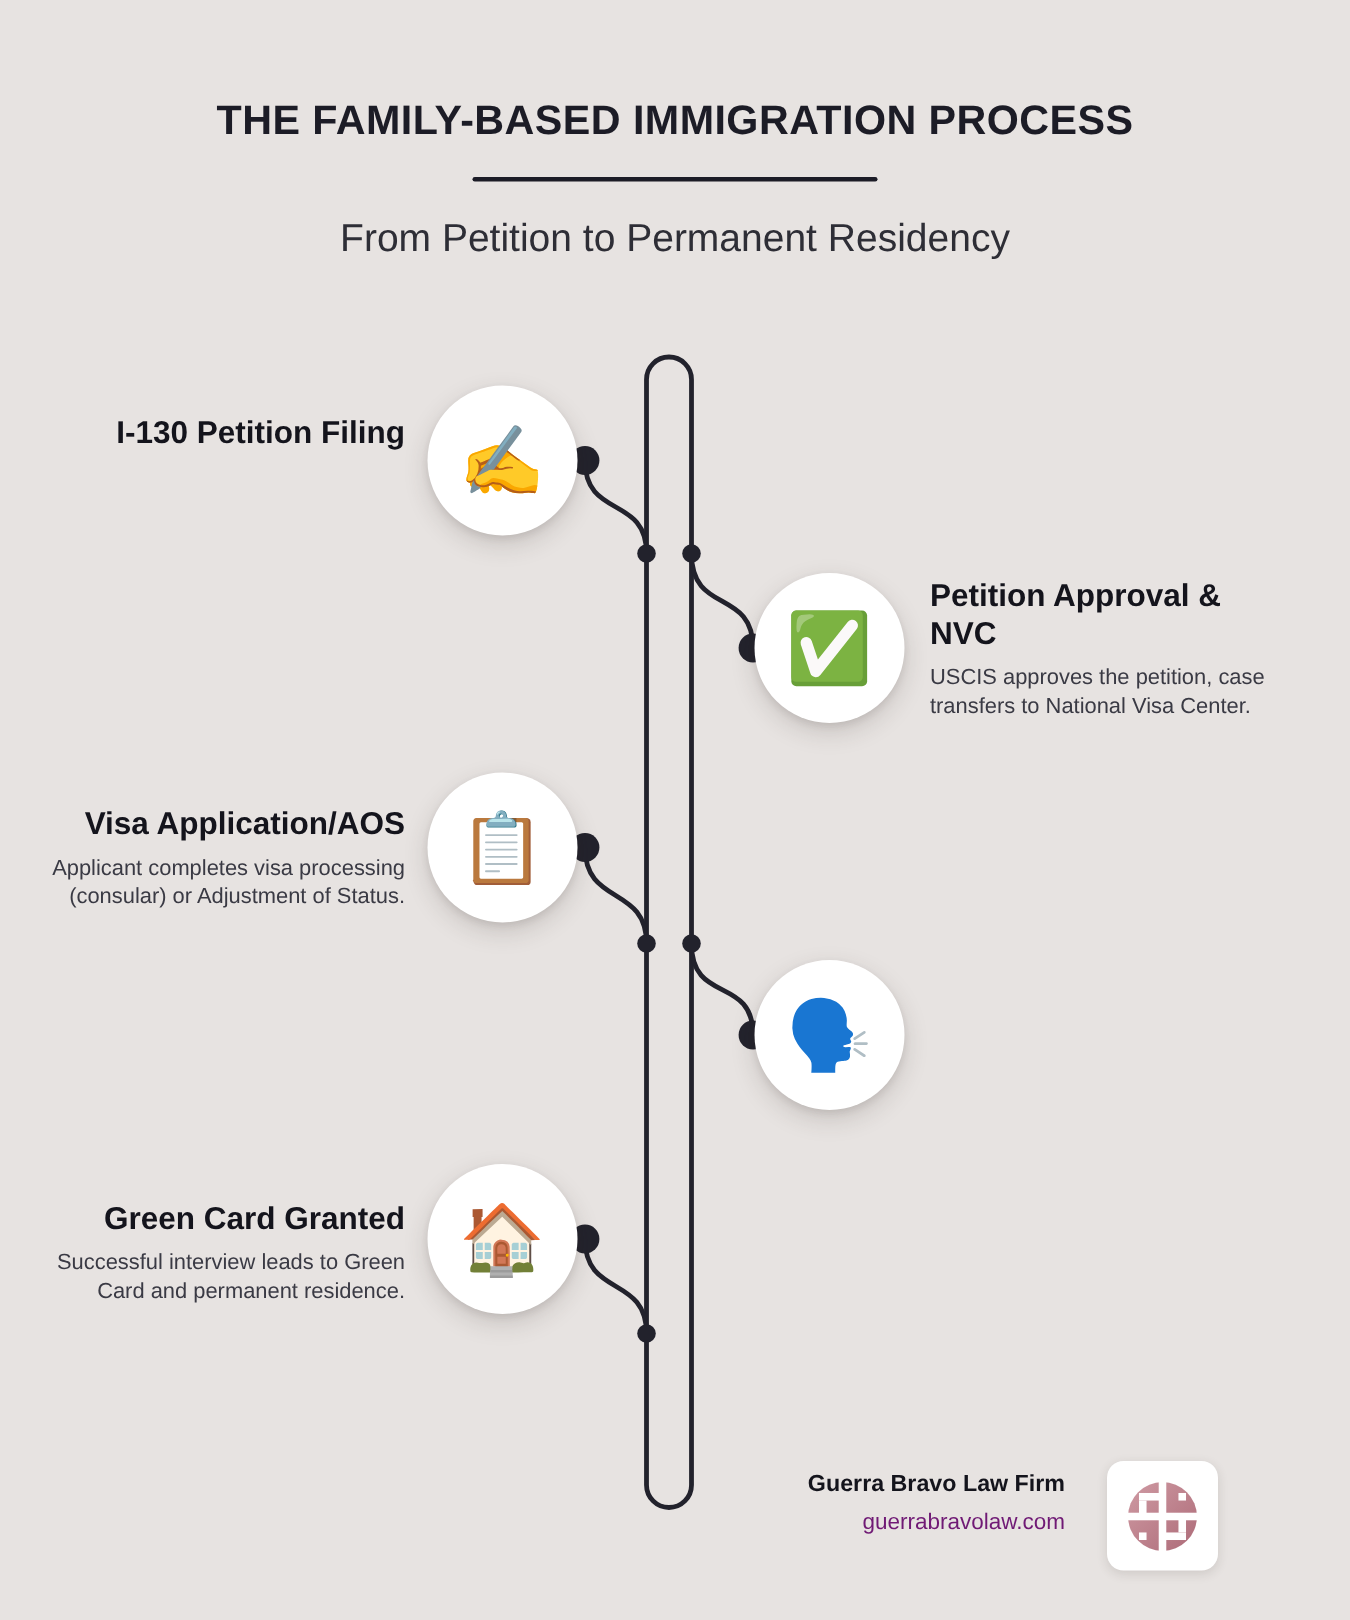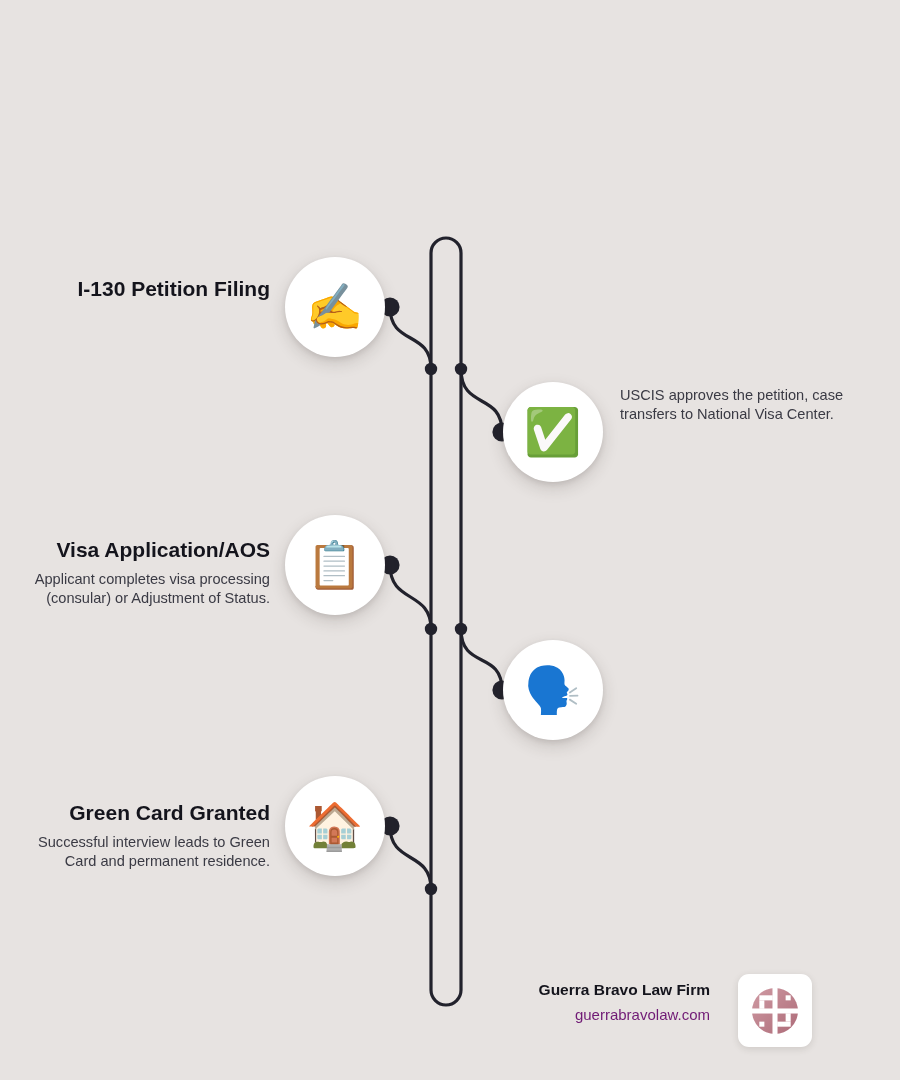--- a/index.html
+++ b/index.html
@@ -66,20 +66,25 @@
     background:#fff;border-radius:11px;
     box-shadow:0 2px 7px rgba(60,50,45,0.14);
     display:flex;align-items:center;justify-content:center;
   }
 </style>
 </head>
 <body>
 
 <div id="stage">
 
+  <div id="header">
+    <h1 id="title">THE FAMILY-BASED IMMIGRATION PROCESS</h1>
+    <div id="divider"></div>
+    <p id="subtitle">From Petition to Permanent Residency</p>
+  </div>
 
   <svg id="connector" viewBox="0 0 900 1080">
 
     <path d="M431 990 L431 253 A15 15 0 0 1 461 253 L461 990 A15 15 0 0 1 431 990 Z" fill="none" stroke="#22222c" stroke-width="3.2"></path>
 
     <path d="M431 369 C 431 330, 390 346, 390 307" fill="none" stroke="#22222c" stroke-width="3.2" stroke-linecap="round"></path>
 
     <path d="M461 369 C 461 410, 502 392, 502 432" fill="none" stroke="#22222c" stroke-width="3.2" stroke-linecap="round"></path>
 
     <path d="M431 629 C 431 590, 390 604, 390 565" fill="none" stroke="#22222c" stroke-width="3.2" stroke-linecap="round"></path>
@@ -105,20 +110,21 @@
     <span class="glyph">✍️</span>
   </div>
   <div class="step-text left" style="left:30px;top:277px;width:240px;">
     <p class="step-title">I-130 Petition Filing</p>
   </div>
 
   <div class="bubble" style="left:503px;top:382px;">
     <span class="glyph">✅</span>
   </div>
   <div class="step-text right" style="left:620px;top:386px;width:228px;">
+    <p class="step-title">Petition Approval &amp; NVC</p>
     <p class="step-desc">USCIS approves the petition, case transfers to National Visa Center.</p>
   </div>
 
   <div class="bubble" style="left:285px;top:515px;">
     <span class="glyph">📋</span>
   </div>
   <div class="step-text left" style="left:30px;top:538px;width:240px;">
     <p class="step-title">Visa Application/AOS</p>
     <p class="step-desc">Applicant completes visa processing (consular) or Adjustment of Status.</p>
   </div>

